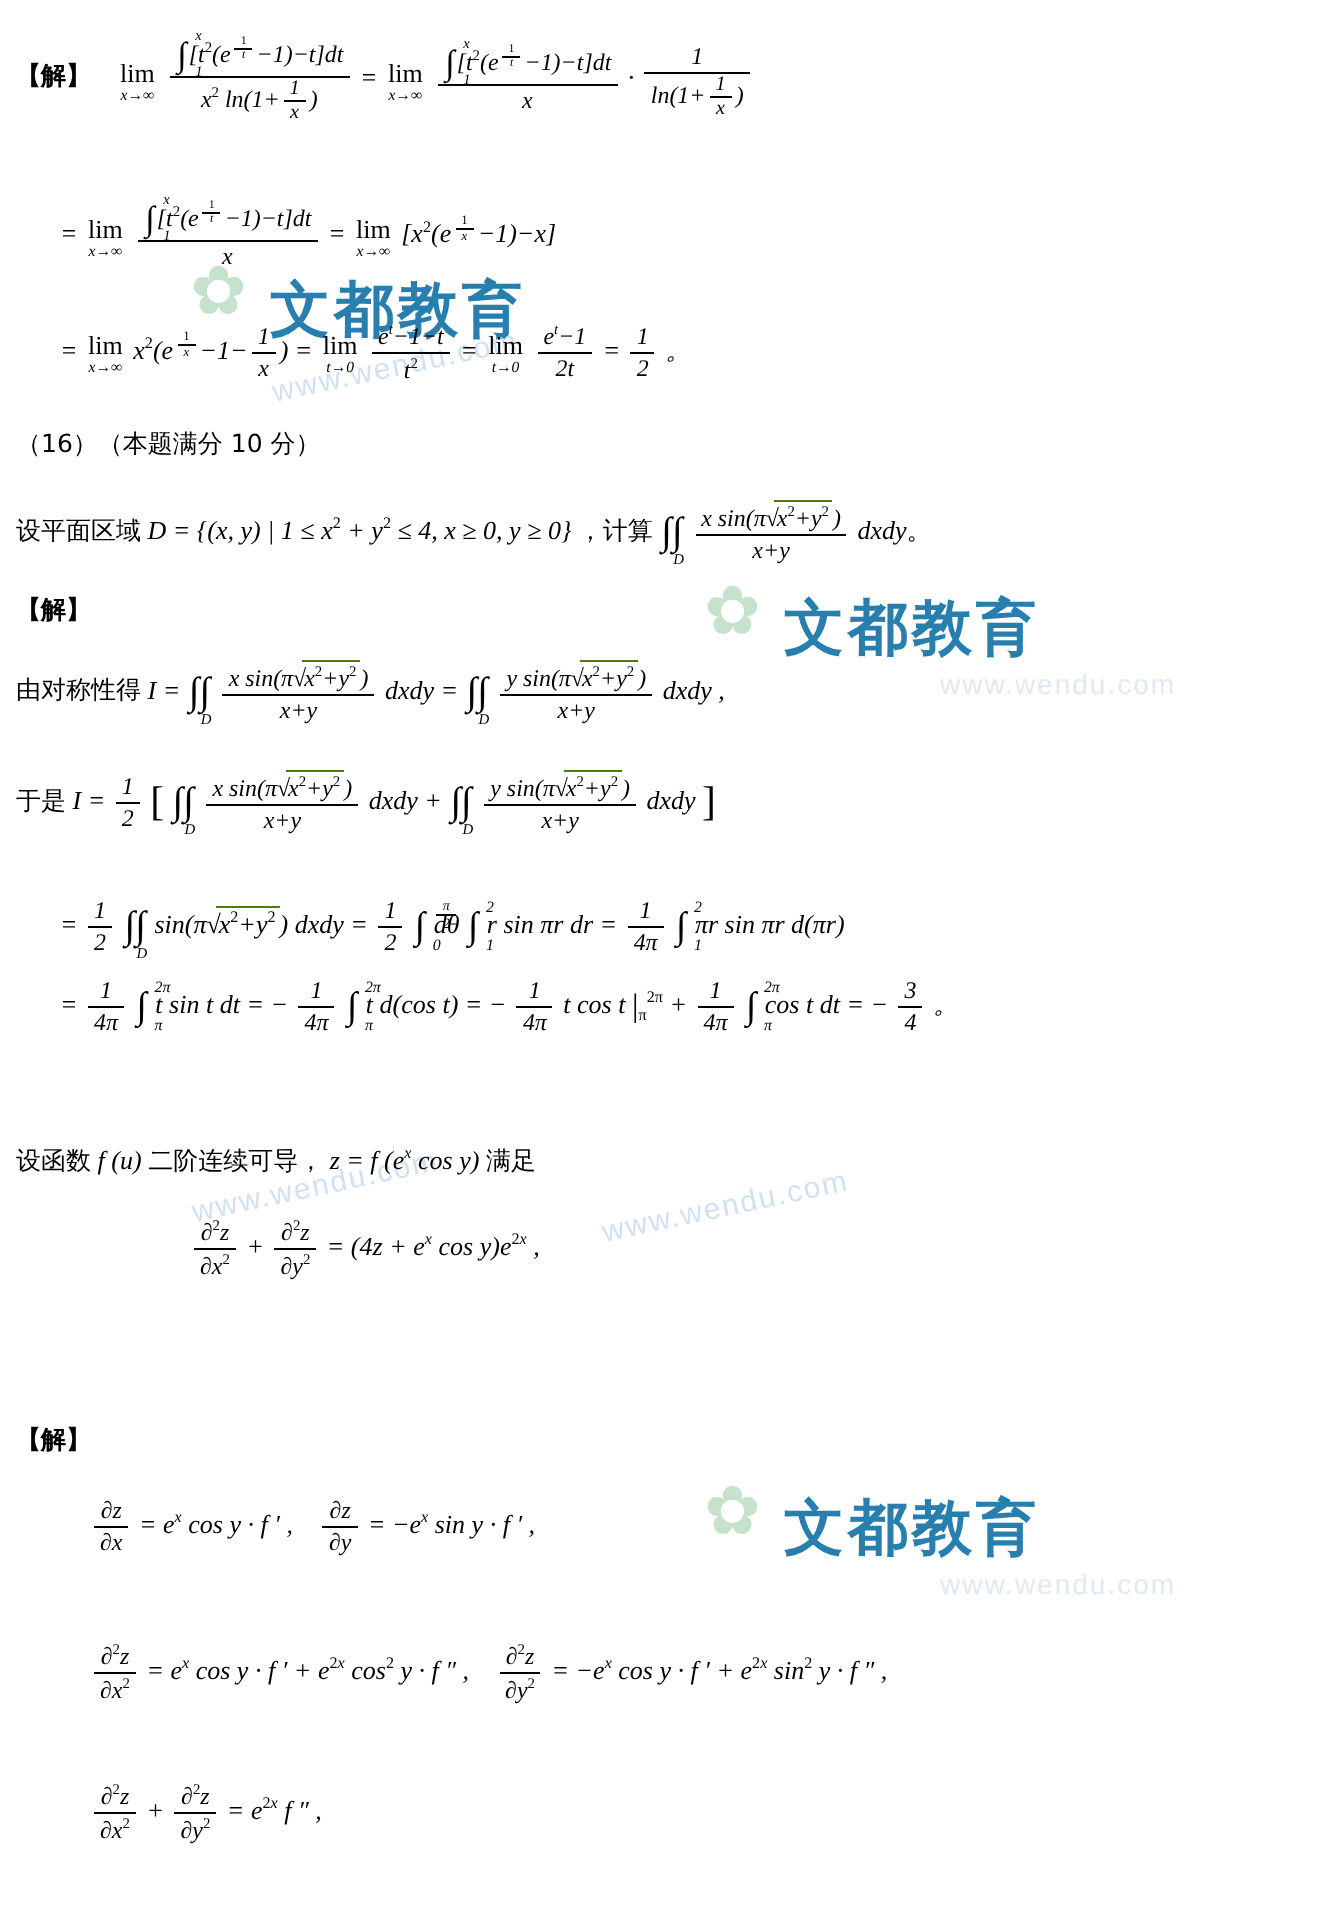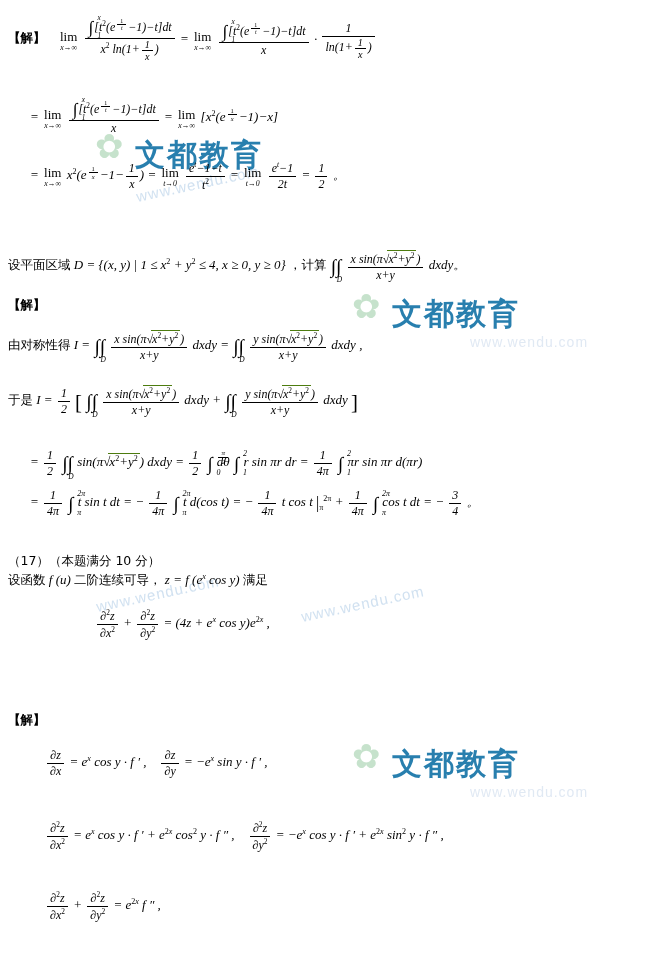--- a/index.html
+++ b/index.html
@@ -171,20 +171,21 @@
     =
     <span class="lim"><span class="op">lim</span><span class="sub">t→0</span></span>
     <span class="frac"><span class="num"><i>e</i><sup><i>t</i></sup>−1−<i>t</i></span><span class="den"><i>t</i><sup>2</sup></span></span>
     =
     <span class="lim"><span class="op">lim</span><span class="sub">t→0</span></span>
     <span class="frac"><span class="num"><i>e</i><sup><i>t</i></sup>−1</span><span class="den">2<i>t</i></span></span>
     =
     <span class="frac"><span class="num">1</span><span class="den">2</span></span> 。
   </div>
 
+  <div class="line zh" style="left:8px;top:214px;">（16）（本题满分 10 分）</div>
 
   <div class="line mathline" style="left:8px;top:250px;">
     <span class="zh" style="font-style:normal;">设平面区域</span>
     <i>D</i> = {(<i>x</i>, <i>y</i>) | 1 ≤ <i>x</i><sup>2</sup> + <i>y</i><sup>2</sup> ≤ 4, <i>x</i> ≥ 0, <i>y</i> ≥ 0}
     <span class="zh" style="font-style:normal;">，计算</span>
     <span class="dintg">∫∫<span class="dsub">D</span></span>
     <span class="frac">
       <span class="num"><i>x</i> sin(π<span class="radic">√</span><span class="sqrt"><i>x</i><sup>2</sup>+<i>y</i><sup>2</sup></span>)</span>
       <span class="den"><i>x</i>+<i>y</i></span>
     </span>
@@ -254,21 +255,20 @@
     <span class="intg">∫<span class="lim-lo">π</span><span class="lim-up">2π</span></span>
     <i>t d</i>(cos <i>t</i>) = −
     <span class="frac"><span class="num">1</span><span class="den">4π</span></span>
     <i>t</i> cos <i>t</i> <span class="mid">|</span><sub>π</sub><sup>2π</sup> +
     <span class="frac"><span class="num">1</span><span class="den">4π</span></span>
     <span class="intg">∫<span class="lim-lo">π</span><span class="lim-up">2π</span></span>
     cos <i>t dt</i> = −
     <span class="frac"><span class="num">3</span><span class="den">4</span></span> 。
   </div>
 
-  <div class="line zh" style="left:8px;top:553px;">（17）（本题满分 10 分）</div>
 
   <div class="line mathline" style="left:8px;top:572px;">
     <span class="zh" style="font-style:normal;">设函数</span> <i>f</i> (<i>u</i>) <span class="zh" style="font-style:normal;">二阶连续可导，</span>
     <i>z</i> = <i>f</i> (<i>e</i><sup><i>x</i></sup> cos <i>y</i>) <span class="zh" style="font-style:normal;">满足</span>
   </div>
 
   <div class="line mathline" style="left:95px;top:608px;">
     <span class="frac"><span class="num">∂<sup>2</sup><i>z</i></span><span class="den">∂<i>x</i><sup>2</sup></span></span>
     +
     <span class="frac"><span class="num">∂<sup>2</sup><i>z</i></span><span class="den">∂<i>y</i><sup>2</sup></span></span>

